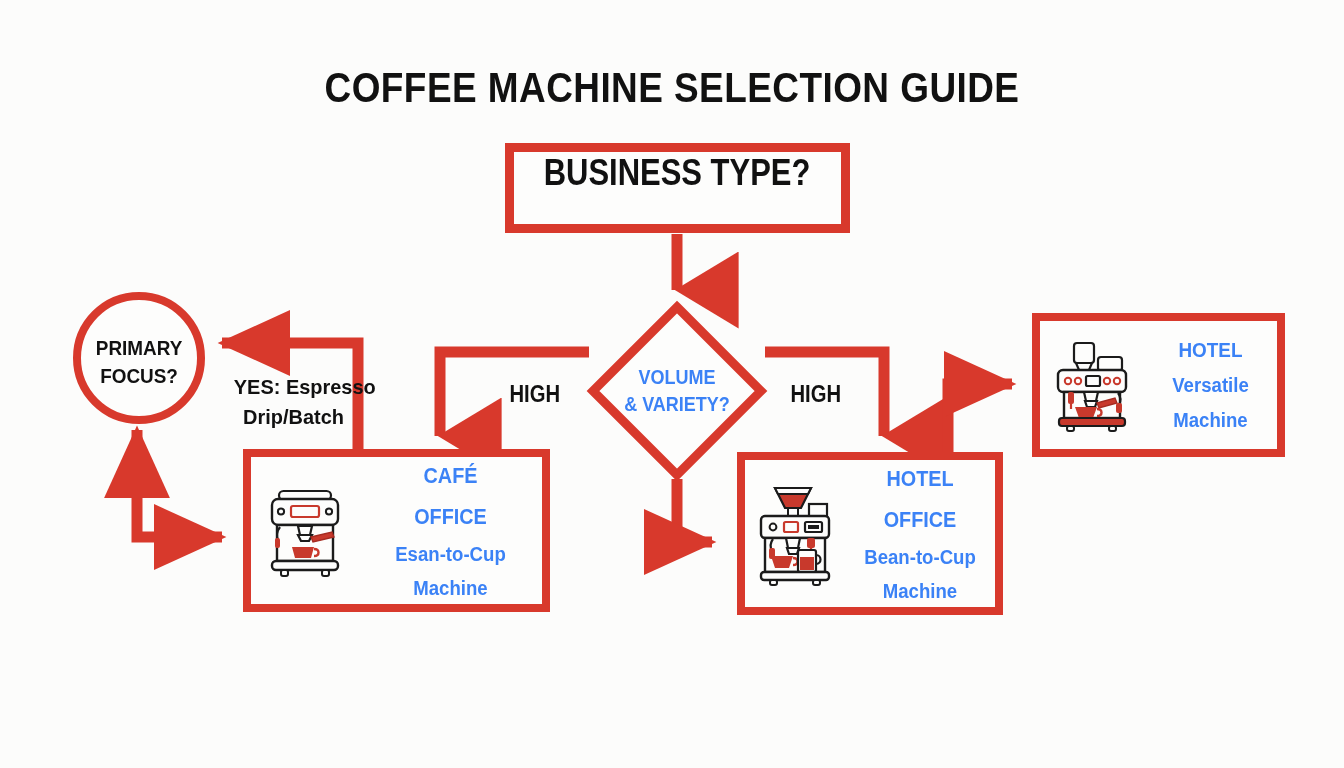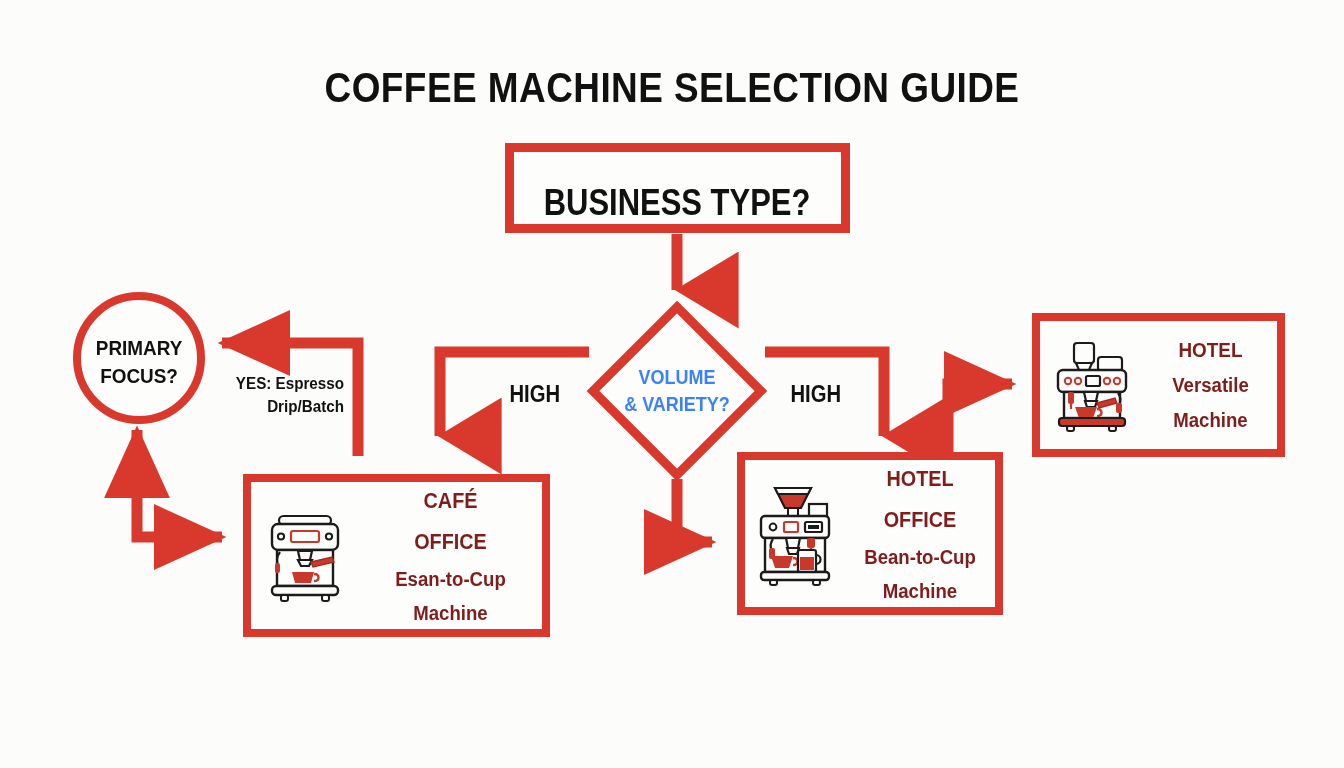--- a/index.html
+++ b/index.html
@@ -55,21 +55,21 @@
 
   
   #business-type {
     left: 505px;
     top: 143px;
     width: 345px;
     height: 90px;
     border: 9px solid #d8392c;
     background: #fdfdfc;
     display: flex;
-    align-items: flex-end;
+    align-items: flex-start;
     justify-content: center;
   }
   #business-type .cond-text { font-size: 36px; }
 
   
   #volume-variety {
     left: 593px;
     top: 307px;
     width: 168px;
     height: 168px;
@@ -122,40 +122,40 @@
   }
   .outcome .icon-slot {
     flex: 0 0 auto;
     display: flex;
     align-items: center;
     justify-content: center;
   }
   .outcome .labels {
     flex: 1 1 auto;
     text-align: center;
-    color: #7f1d1d;
+    color: #3b82f6;
     font-family: "Liberation Sans Narrow", "Liberation Sans", sans-serif;
   }
   .outcome .labels .l1,
   .outcome .labels .l2 {
     font-weight: 700;
     font-size: 22px;
     line-height: 1.85;
     transform: scaleX(0.9);
   }
   .outcome .labels .l3 {
     font-weight: 700;
     font-size: 20px;
     line-height: 1.7;
     transform: scaleX(0.93);
   }
 
   #cafe-office {
     left: 243px;
-    top: 474px;
+    top: 449px;
     width: 307px;
     height: 163px;
   }
   #cafe-office .icon-slot { width: 108px; }
 
   #hotel-office {
     left: 737px;
     top: 452px;
     width: 266px;
     height: 163px;
@@ -198,21 +198,21 @@
   }
   #label-high-right {
     left: 787px;
     top: 381px;
     font-size: 23px;
     transform: scaleX(0.88);
   }
   #label-yes-espresso {
     left: 228px;
     top: 372px;
-    font-size: 16px;
+    font-size: 21px;
     line-height: 1.45;
     text-align: right;
     width: 116px;
   }
   #label-yes-espresso span { display: block; transform: scaleX(0.95); transform-origin: right center; }
 </style>
 </head>
 <body>
 
 <div id="stage">

